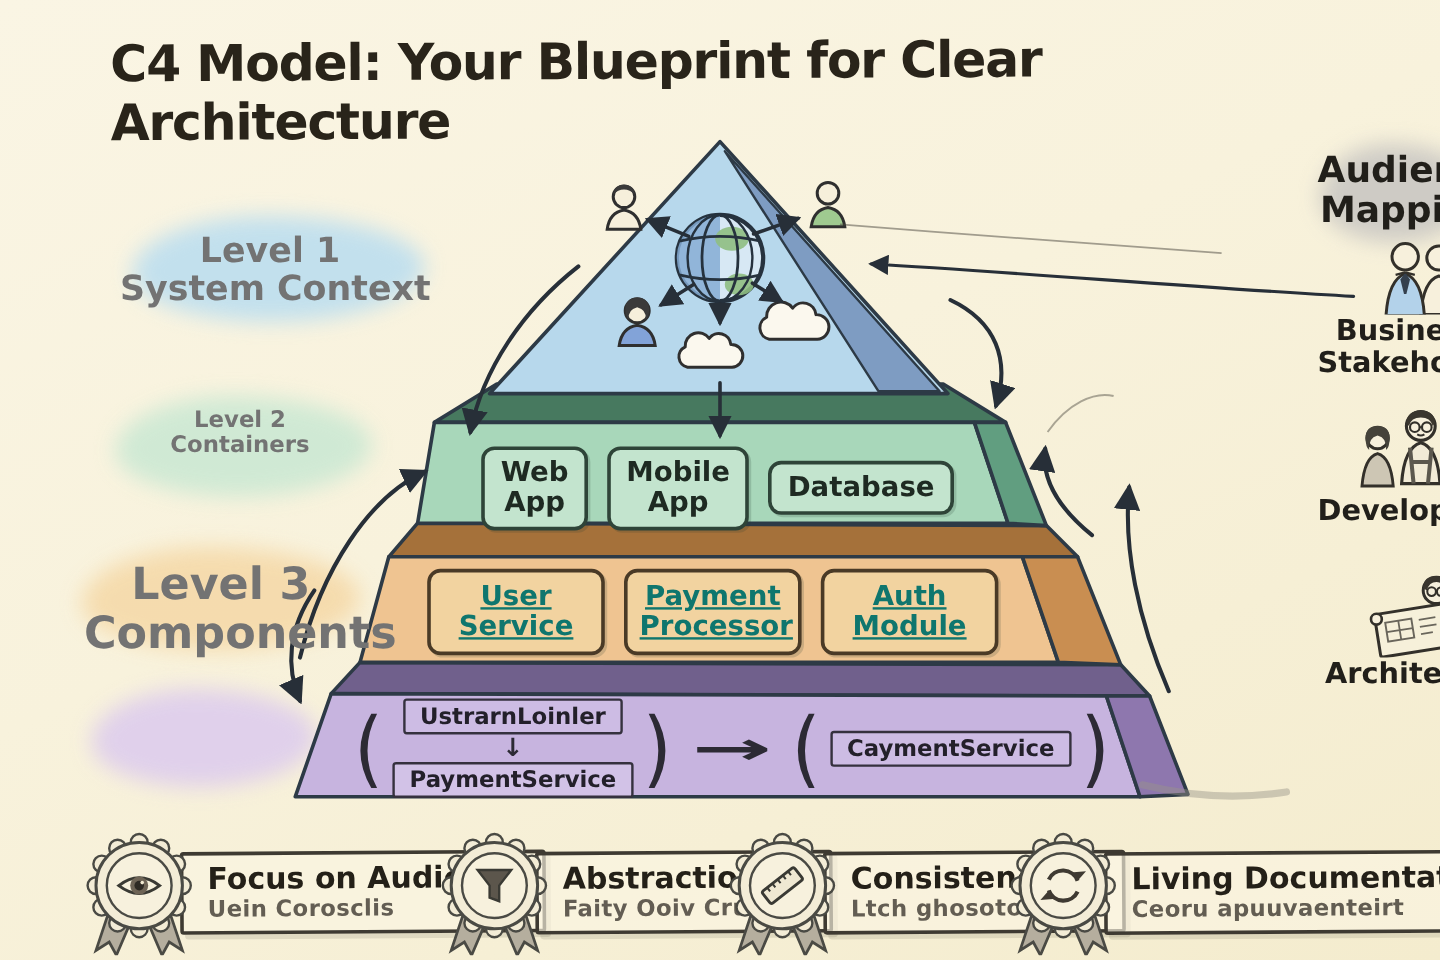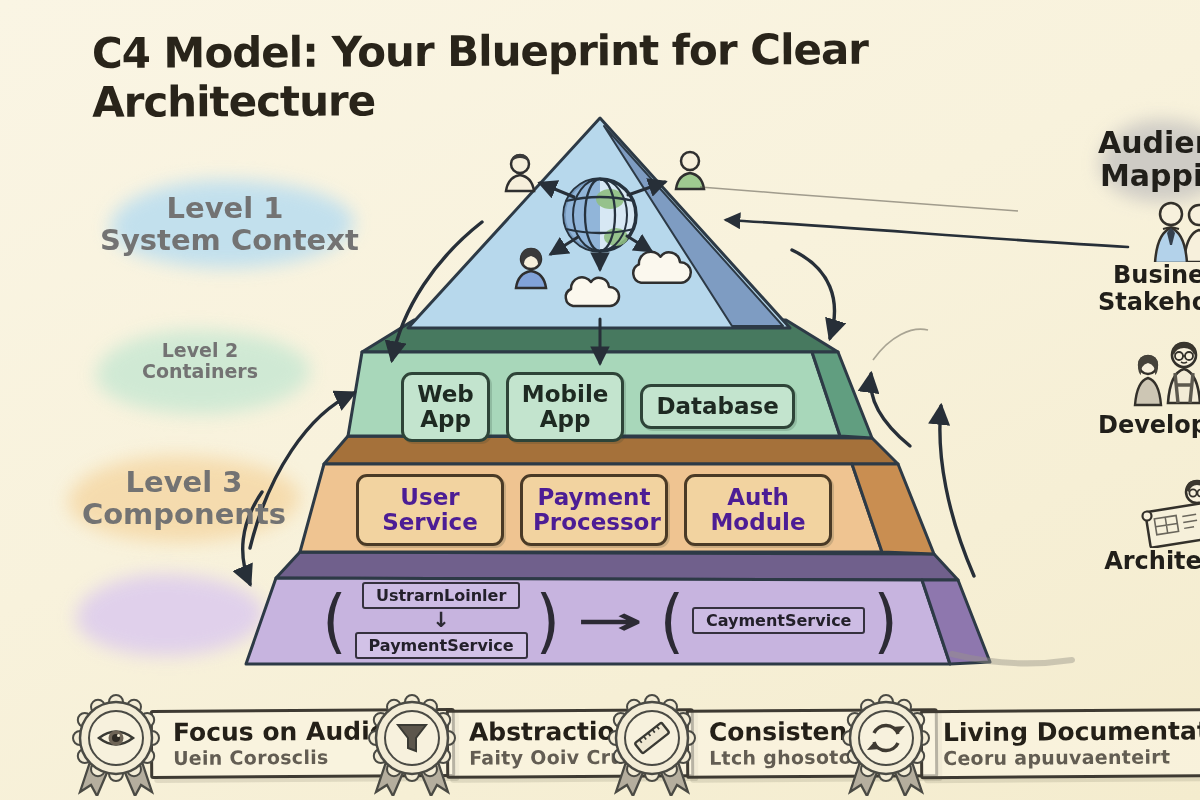--- a/index.html
+++ b/index.html
@@ -23,39 +23,39 @@
   .title{
     position:absolute;z-index:3;left:92px;top:26px;width:1070px;
     font-size:42px;font-weight:bold;letter-spacing:-1px;color:#29241a;
     transform:rotate(-.3deg);
   }
   
   .lvl-label{position:absolute;z-index:3;text-align:center;font-weight:bold;line-height:1.12;color:#737373;}
   .lvl-label span{display:block;white-space:nowrap;}
   .pos1{left:100px;top:192px;width:250px;font-size:29px;}
   .pos2{left:90px;top:340px;width:220px;font-size:19px;}
-  .pos3{left:70px;top:466px;width:228px;font-size:29px;}
+  .pos3{left:70px;top:466px;width:228px;font-size:37px;}
   .pos4{left:82px;top:584px;width:176px;font-size:29px;}
   
   .row{position:absolute;z-index:3;display:flex;align-items:center;justify-content:center;}
   .containers-row{left:412px;top:372px;width:372px;gap:16px;}
   .components-row{left:352px;top:474px;width:484px;gap:16px;}
   .pbox{
     border:3px solid #2e4438;border-radius:11px;background:#c3e4ce;
     font-size:23px;font-weight:bold;text-align:center;line-height:1.08;
     padding:7px 13px;color:#1e2a22;box-shadow:2px 2px 0 rgba(40,60,50,.18);
   }
-  .pbox.orange{background:#f2d3a0;border-color:#4a3a26;color:#4c1d95;max-width:122px;padding:8px 10px;}
+  .pbox.orange{background:#f2d3a0;border-color:#4a3a26;color:#0f766e;max-width:122px;padding:8px 10px;text-decoration:underline;}
   
   .code-row{left:340px;top:582px;width:540px;gap:8px;z-index:3;}
   .paren{font-size:62px;font-weight:400;color:#2c2a34;line-height:.9;transform:scaleY(1.12);}
   .code-stack{display:flex;flex-direction:column;align-items:center;gap:1px;}
   .code-box{
     border:2.5px solid #35313e;background:#cdbce4;border-radius:3px;
-    font-size:16px;font-weight:bold;color:#23202a;padding:2px 12px;white-space:nowrap;
+    font-size:19px;font-weight:bold;color:#23202a;padding:2px 12px;white-space:nowrap;
   }
   .code-box.thin{border-width:2px;background:#d2c2e7;}
   .darr{font-size:21px;font-weight:bold;color:#2c2a34;line-height:1;}
   .flow-arrow{font-size:38px;font-weight:bold;color:#2c2a34;transform:scaleX(2.1);margin:0 26px;}
   
   .aud{position:absolute;z-index:3;left:1098px;width:150px;text-align:center;}
   .aud-header{top:126px;font-size:30px;font-weight:bold;line-height:1.1;color:#211f1a;}
   .aud-header span{display:block;white-space:nowrap;}
   .aud-label{font-size:24px;font-weight:bold;line-height:1.12;color:#211f1a;}
   .aud-label span{display:block;white-space:nowrap;}

